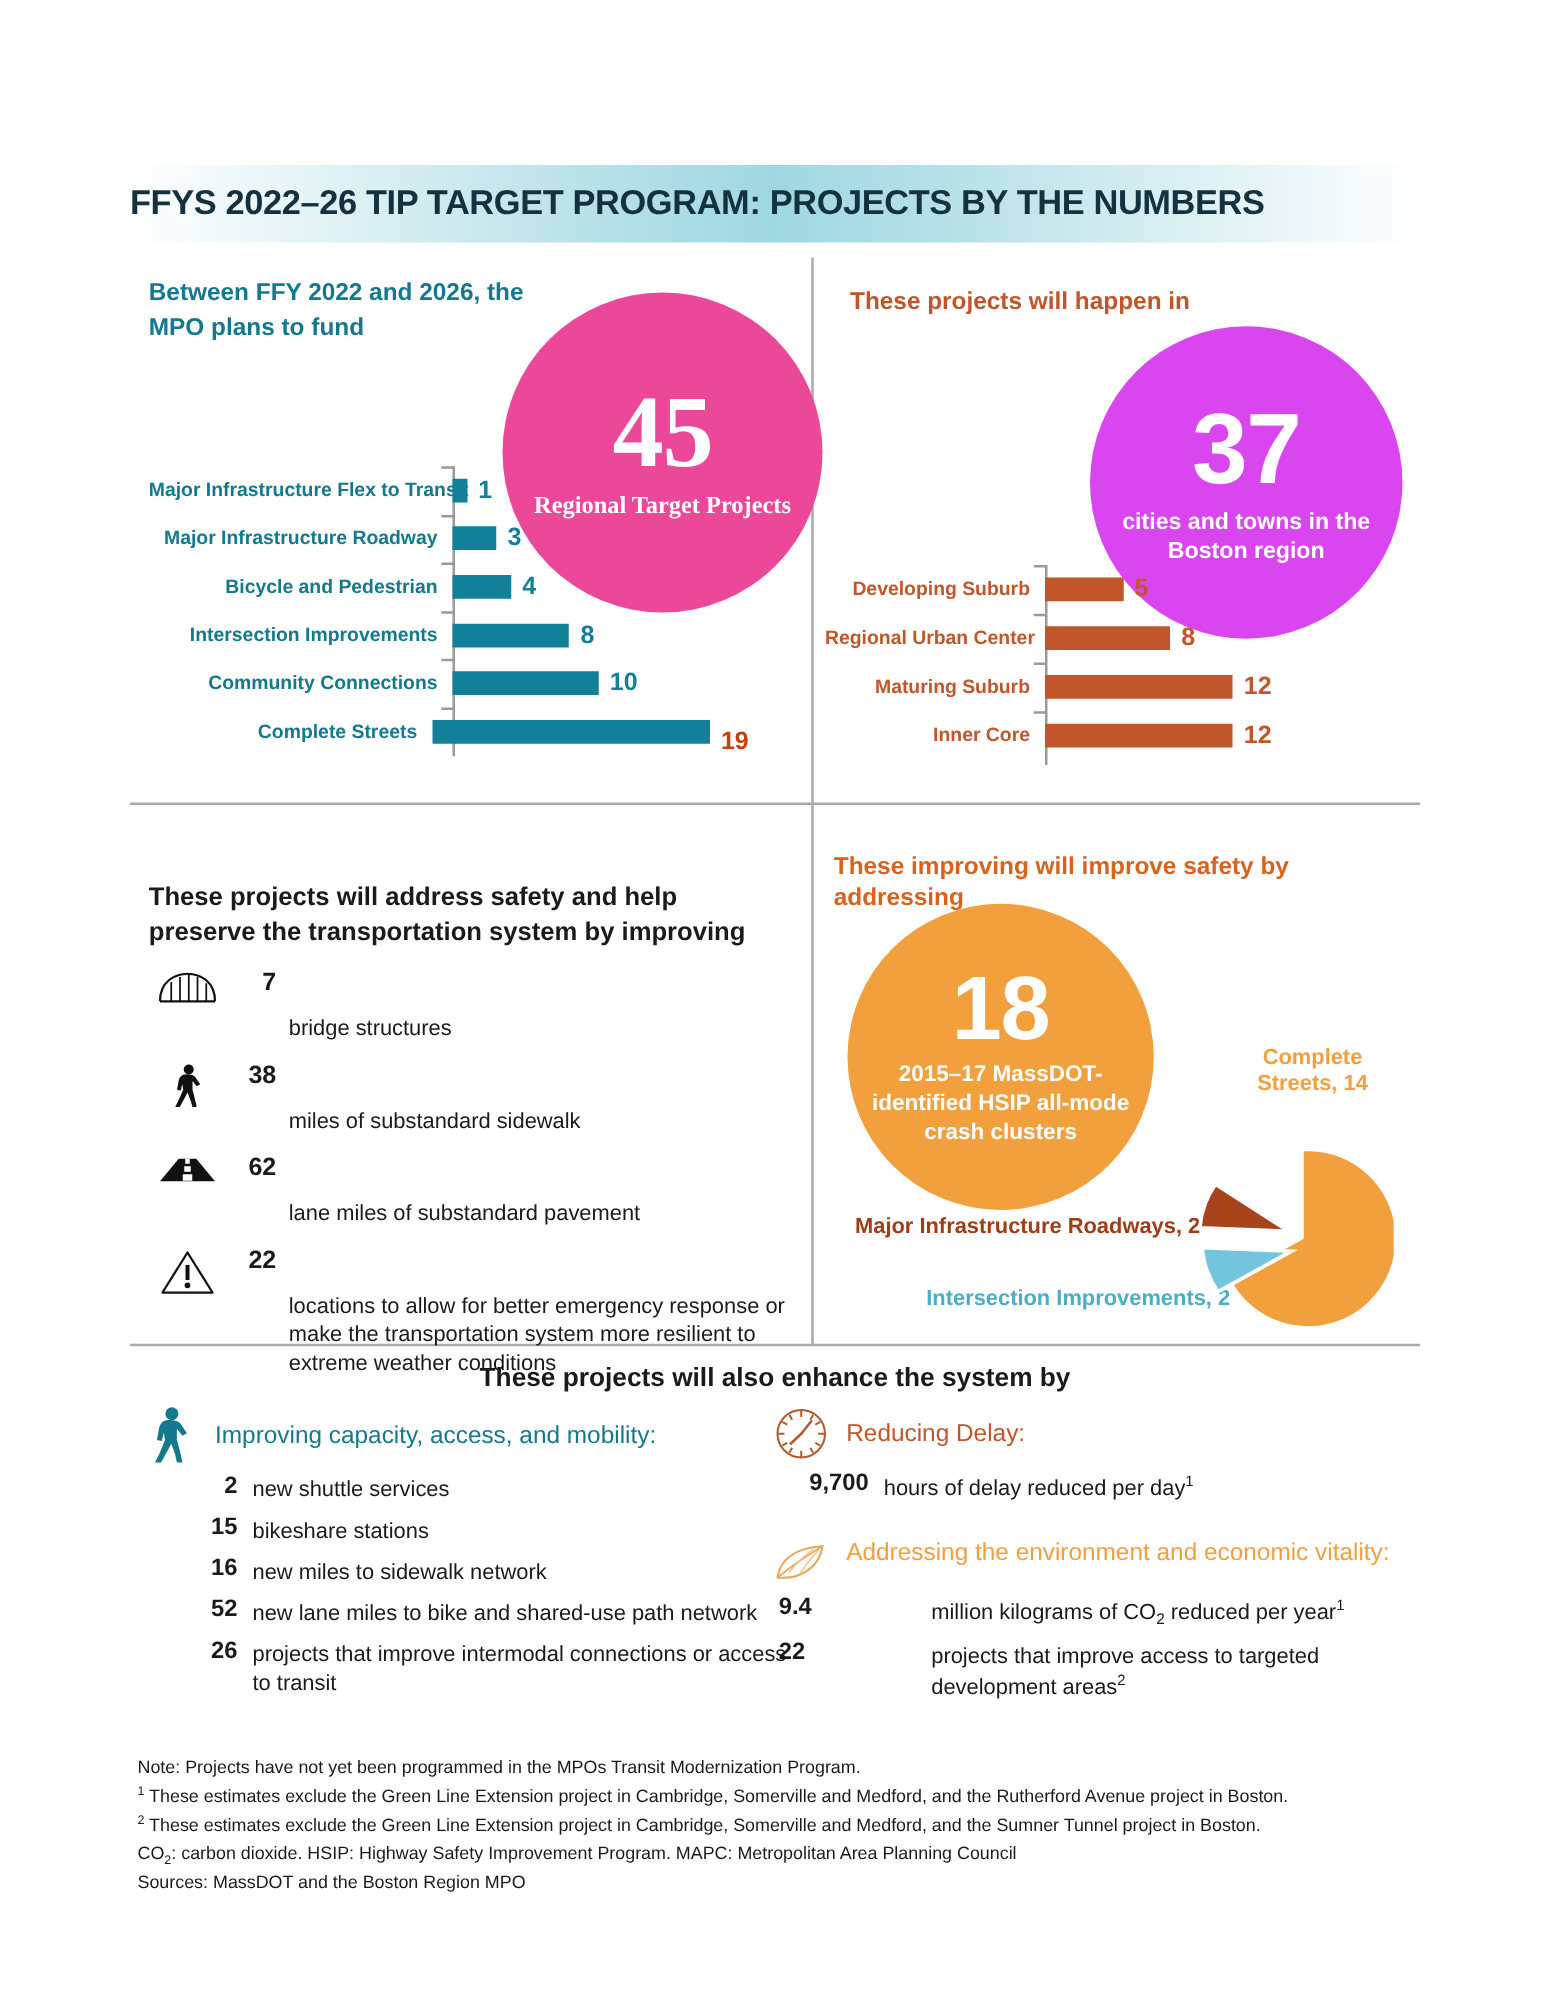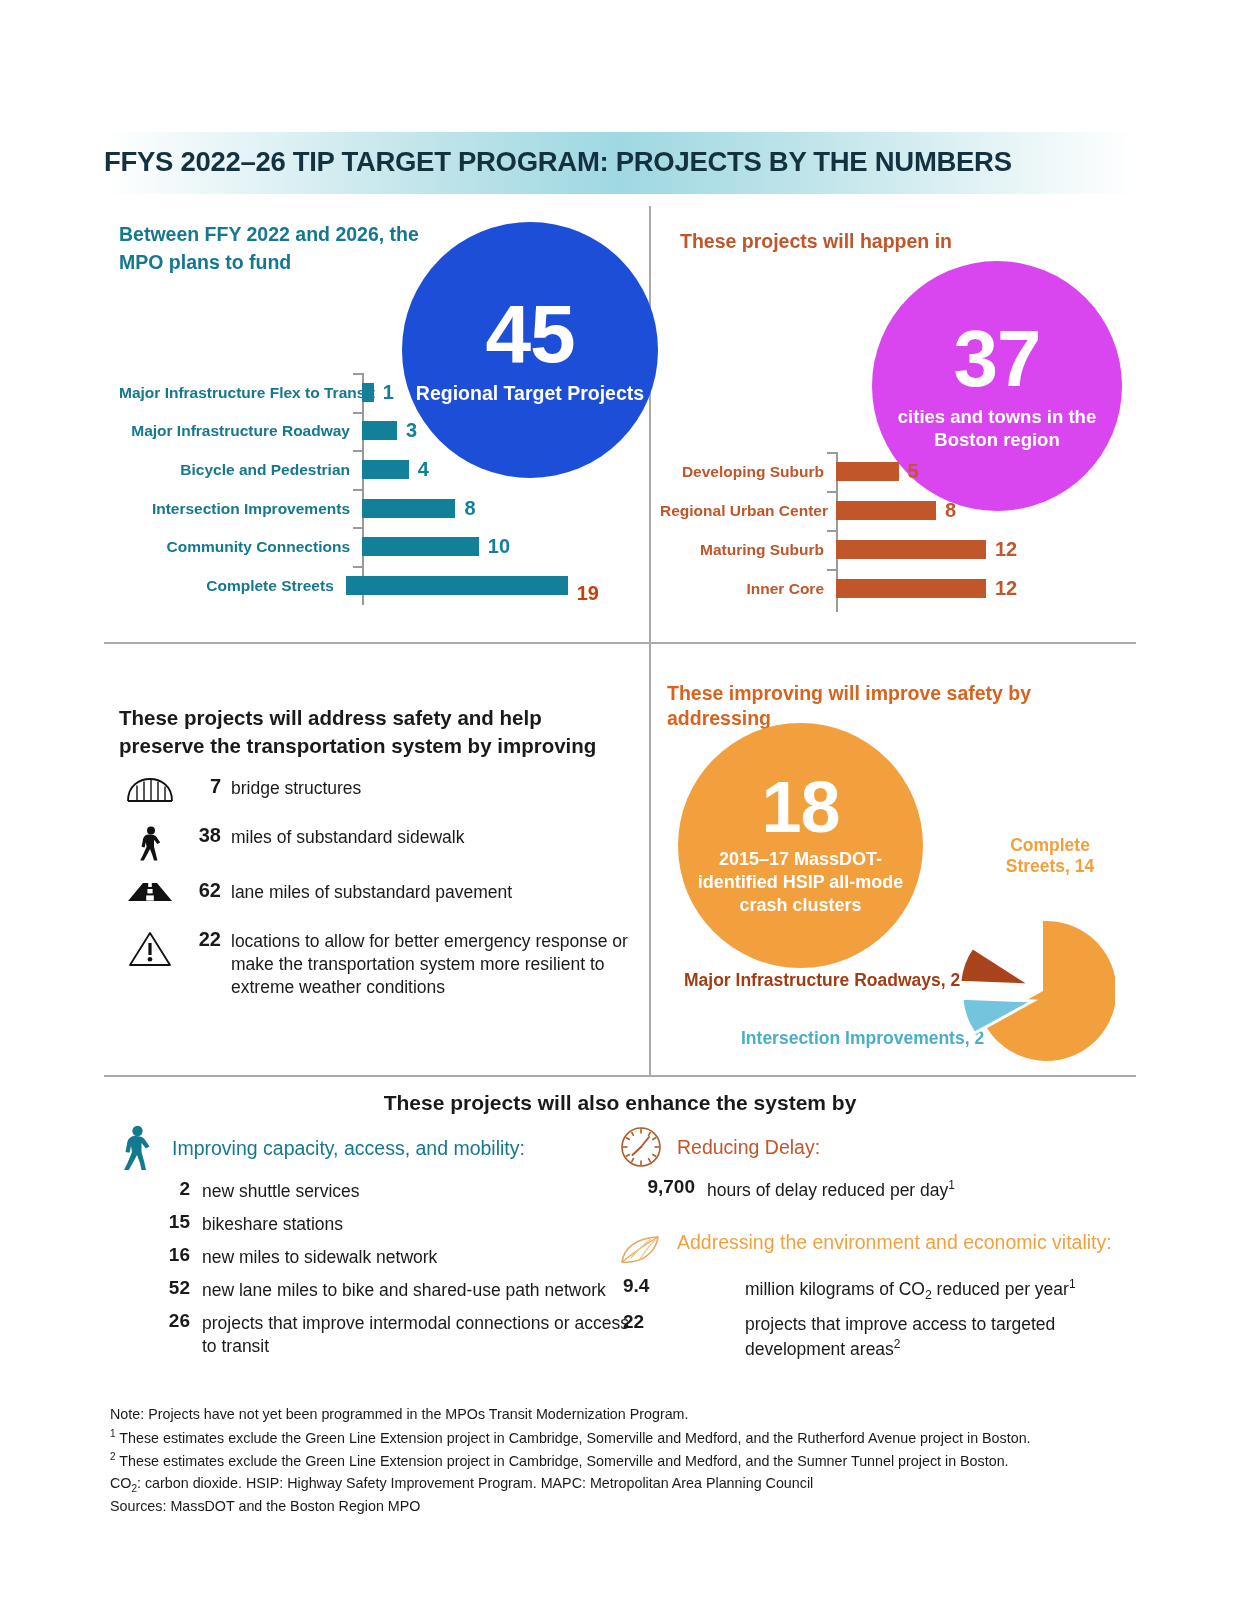--- a/index.html
+++ b/index.html
@@ -59,23 +59,24 @@
     position: absolute;
     border-radius: 50%;
     display: flex;
     flex-direction: column;
     align-items: center;
     justify-content: center;
     color: #ffffff;
     text-align: center;
   }
   .circle-45 {
-    left: 402px; top: 222px;
+    left: 402px; top: 234px;
     width: 256px; height: 256px;
-    background: #1d4ed8;
+    background: #ec4899;
+    font-family: Liberation Serif, serif;
   }
   .circle-45 .big-num { font-size: 82px; font-weight: bold; line-height: 0.95; letter-spacing: -1px; }
   .circle-45 .sub { font-size: 19.5px; font-weight: bold; line-height: 1.25; margin-top: 8px; }
 
   
   .bars-teal {
     position: absolute;
     left: 119px; top: 373px;
     width: 480px; height: 232px;
   }
@@ -197,20 +198,21 @@
     font-size: 20px;
     font-weight: bold;
     color: #1a1a1a;
   }
   .stat-text {
     flex: 1;
     font-size: 17.5px;
     color: #1a1a1a;
     line-height: 1.32;
     padding-top: 2px;
+    margin-top: 34px;
   }
 
   
   .q4-intro {
     position: absolute;
     left: 667px; top: 681px;
     width: 440px;
     color: #d9621d;
     font-size: 19.5px;
     font-weight: bold;

